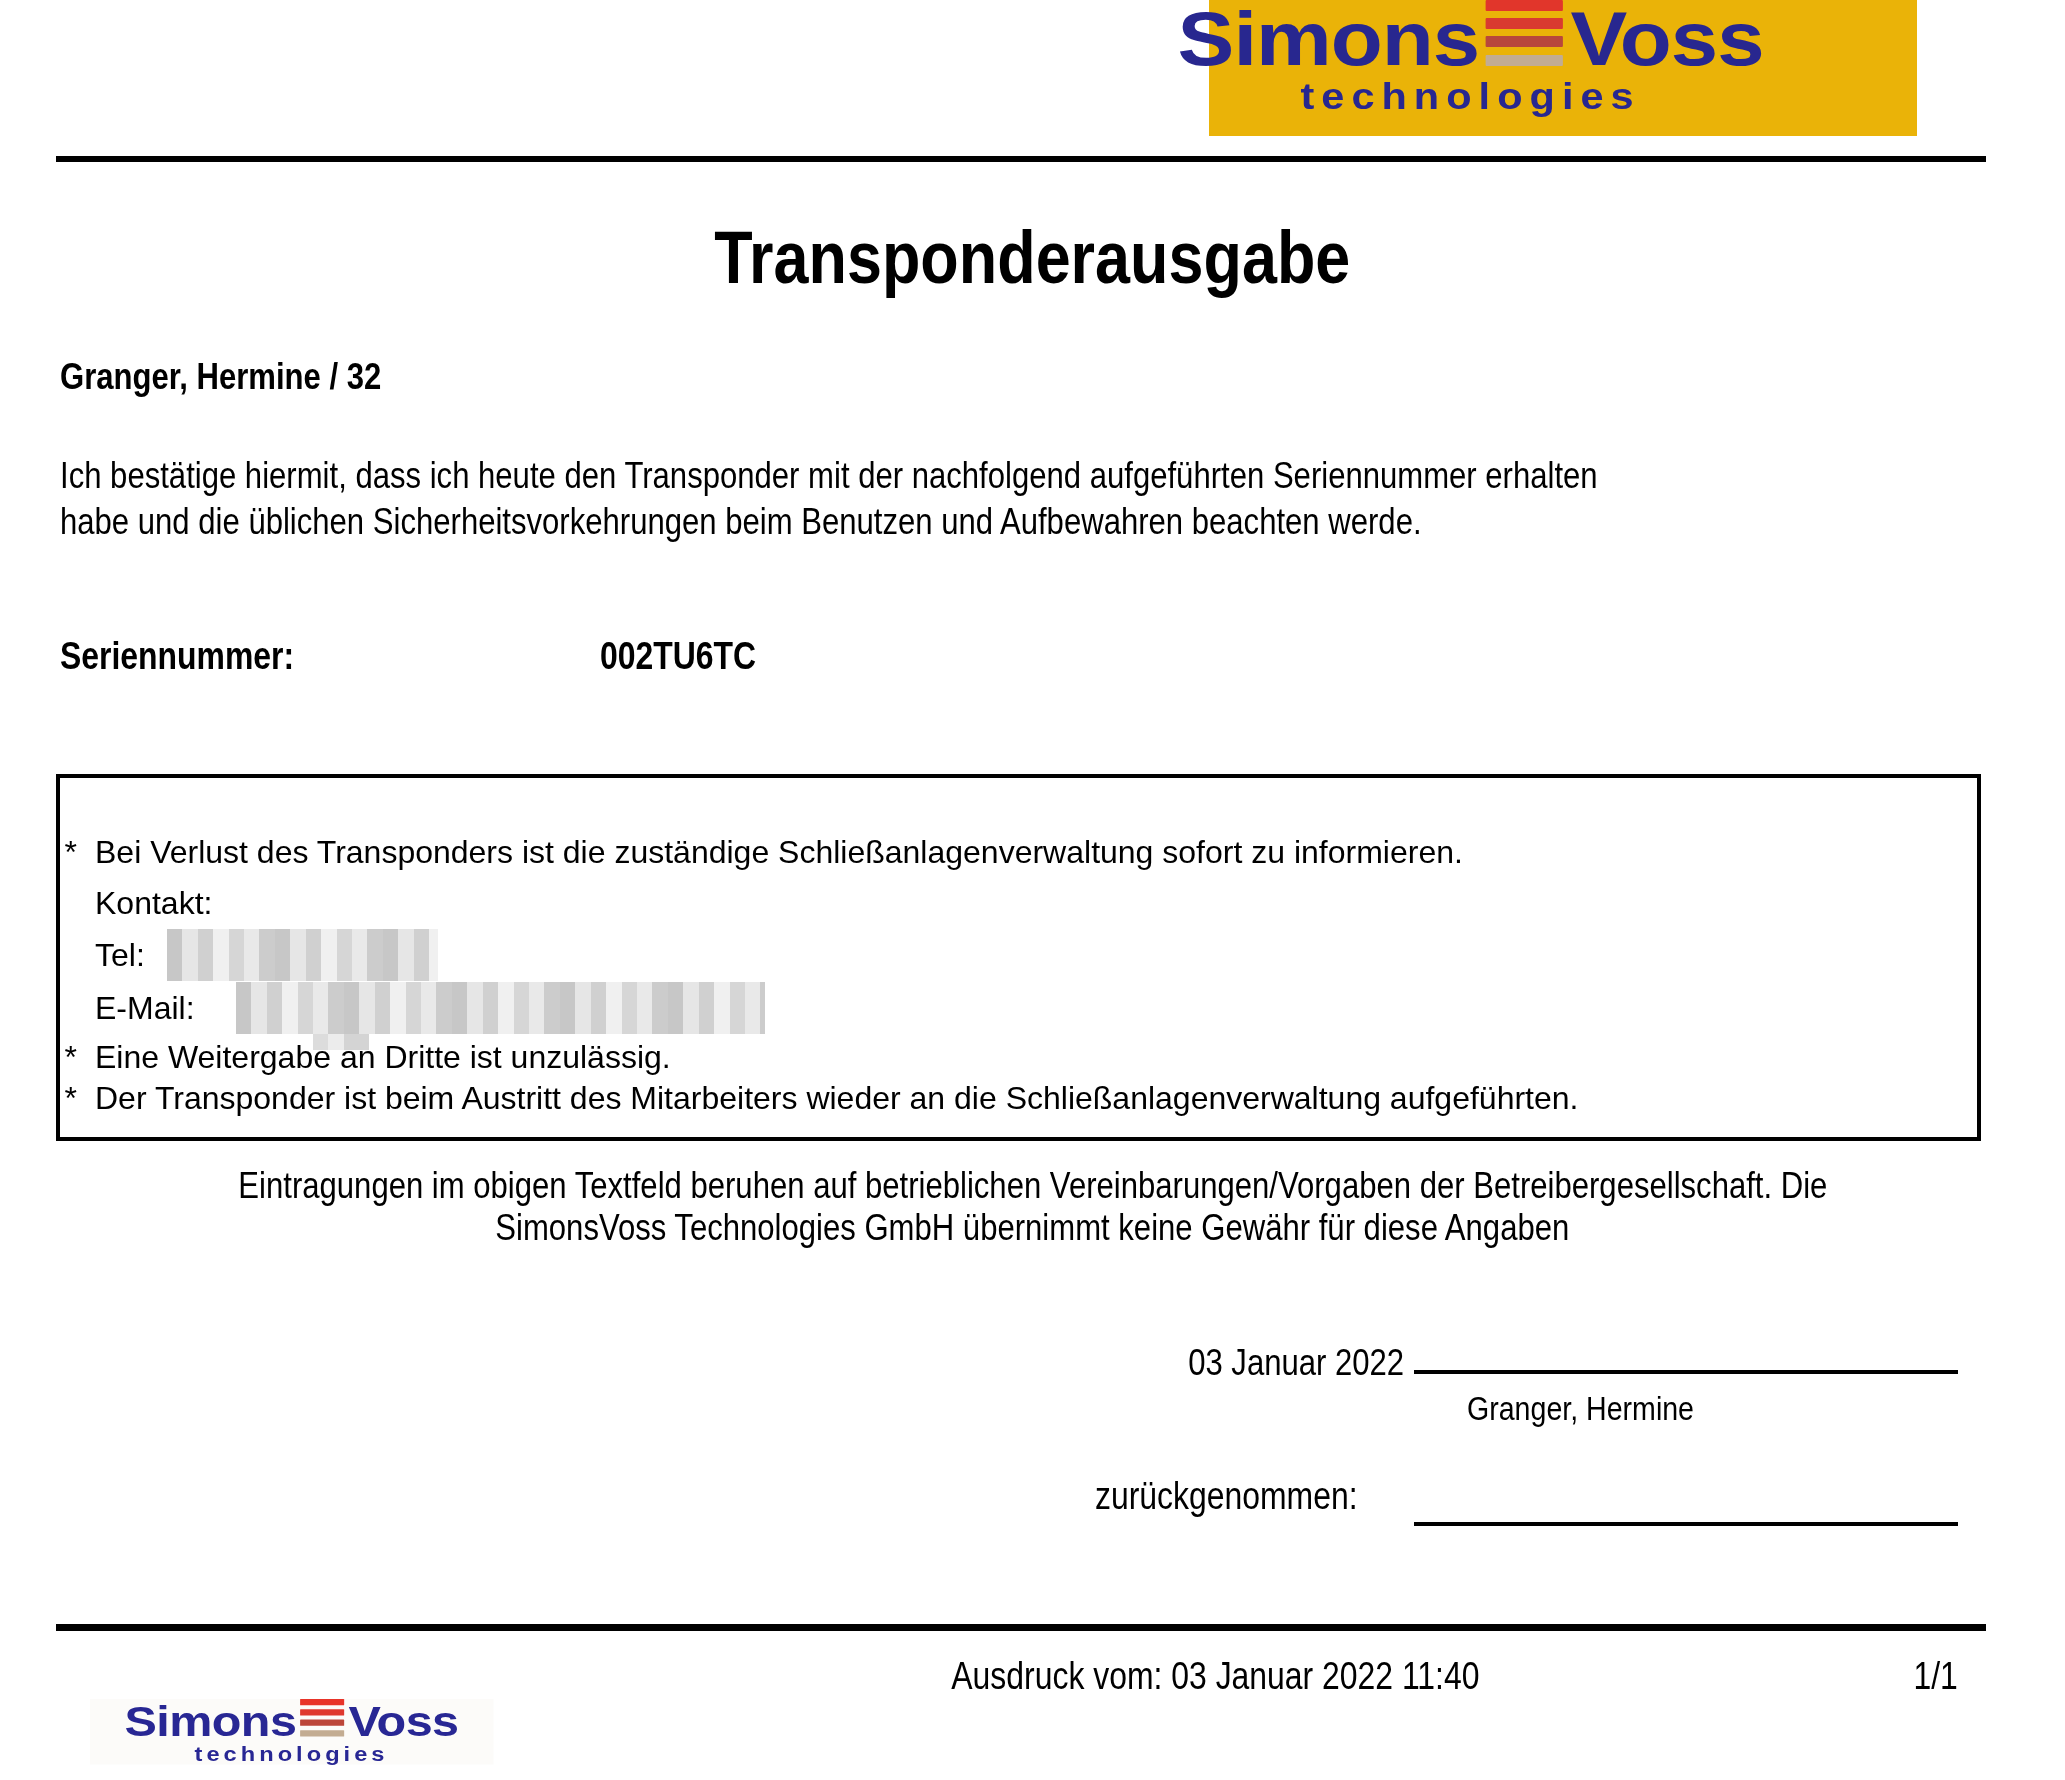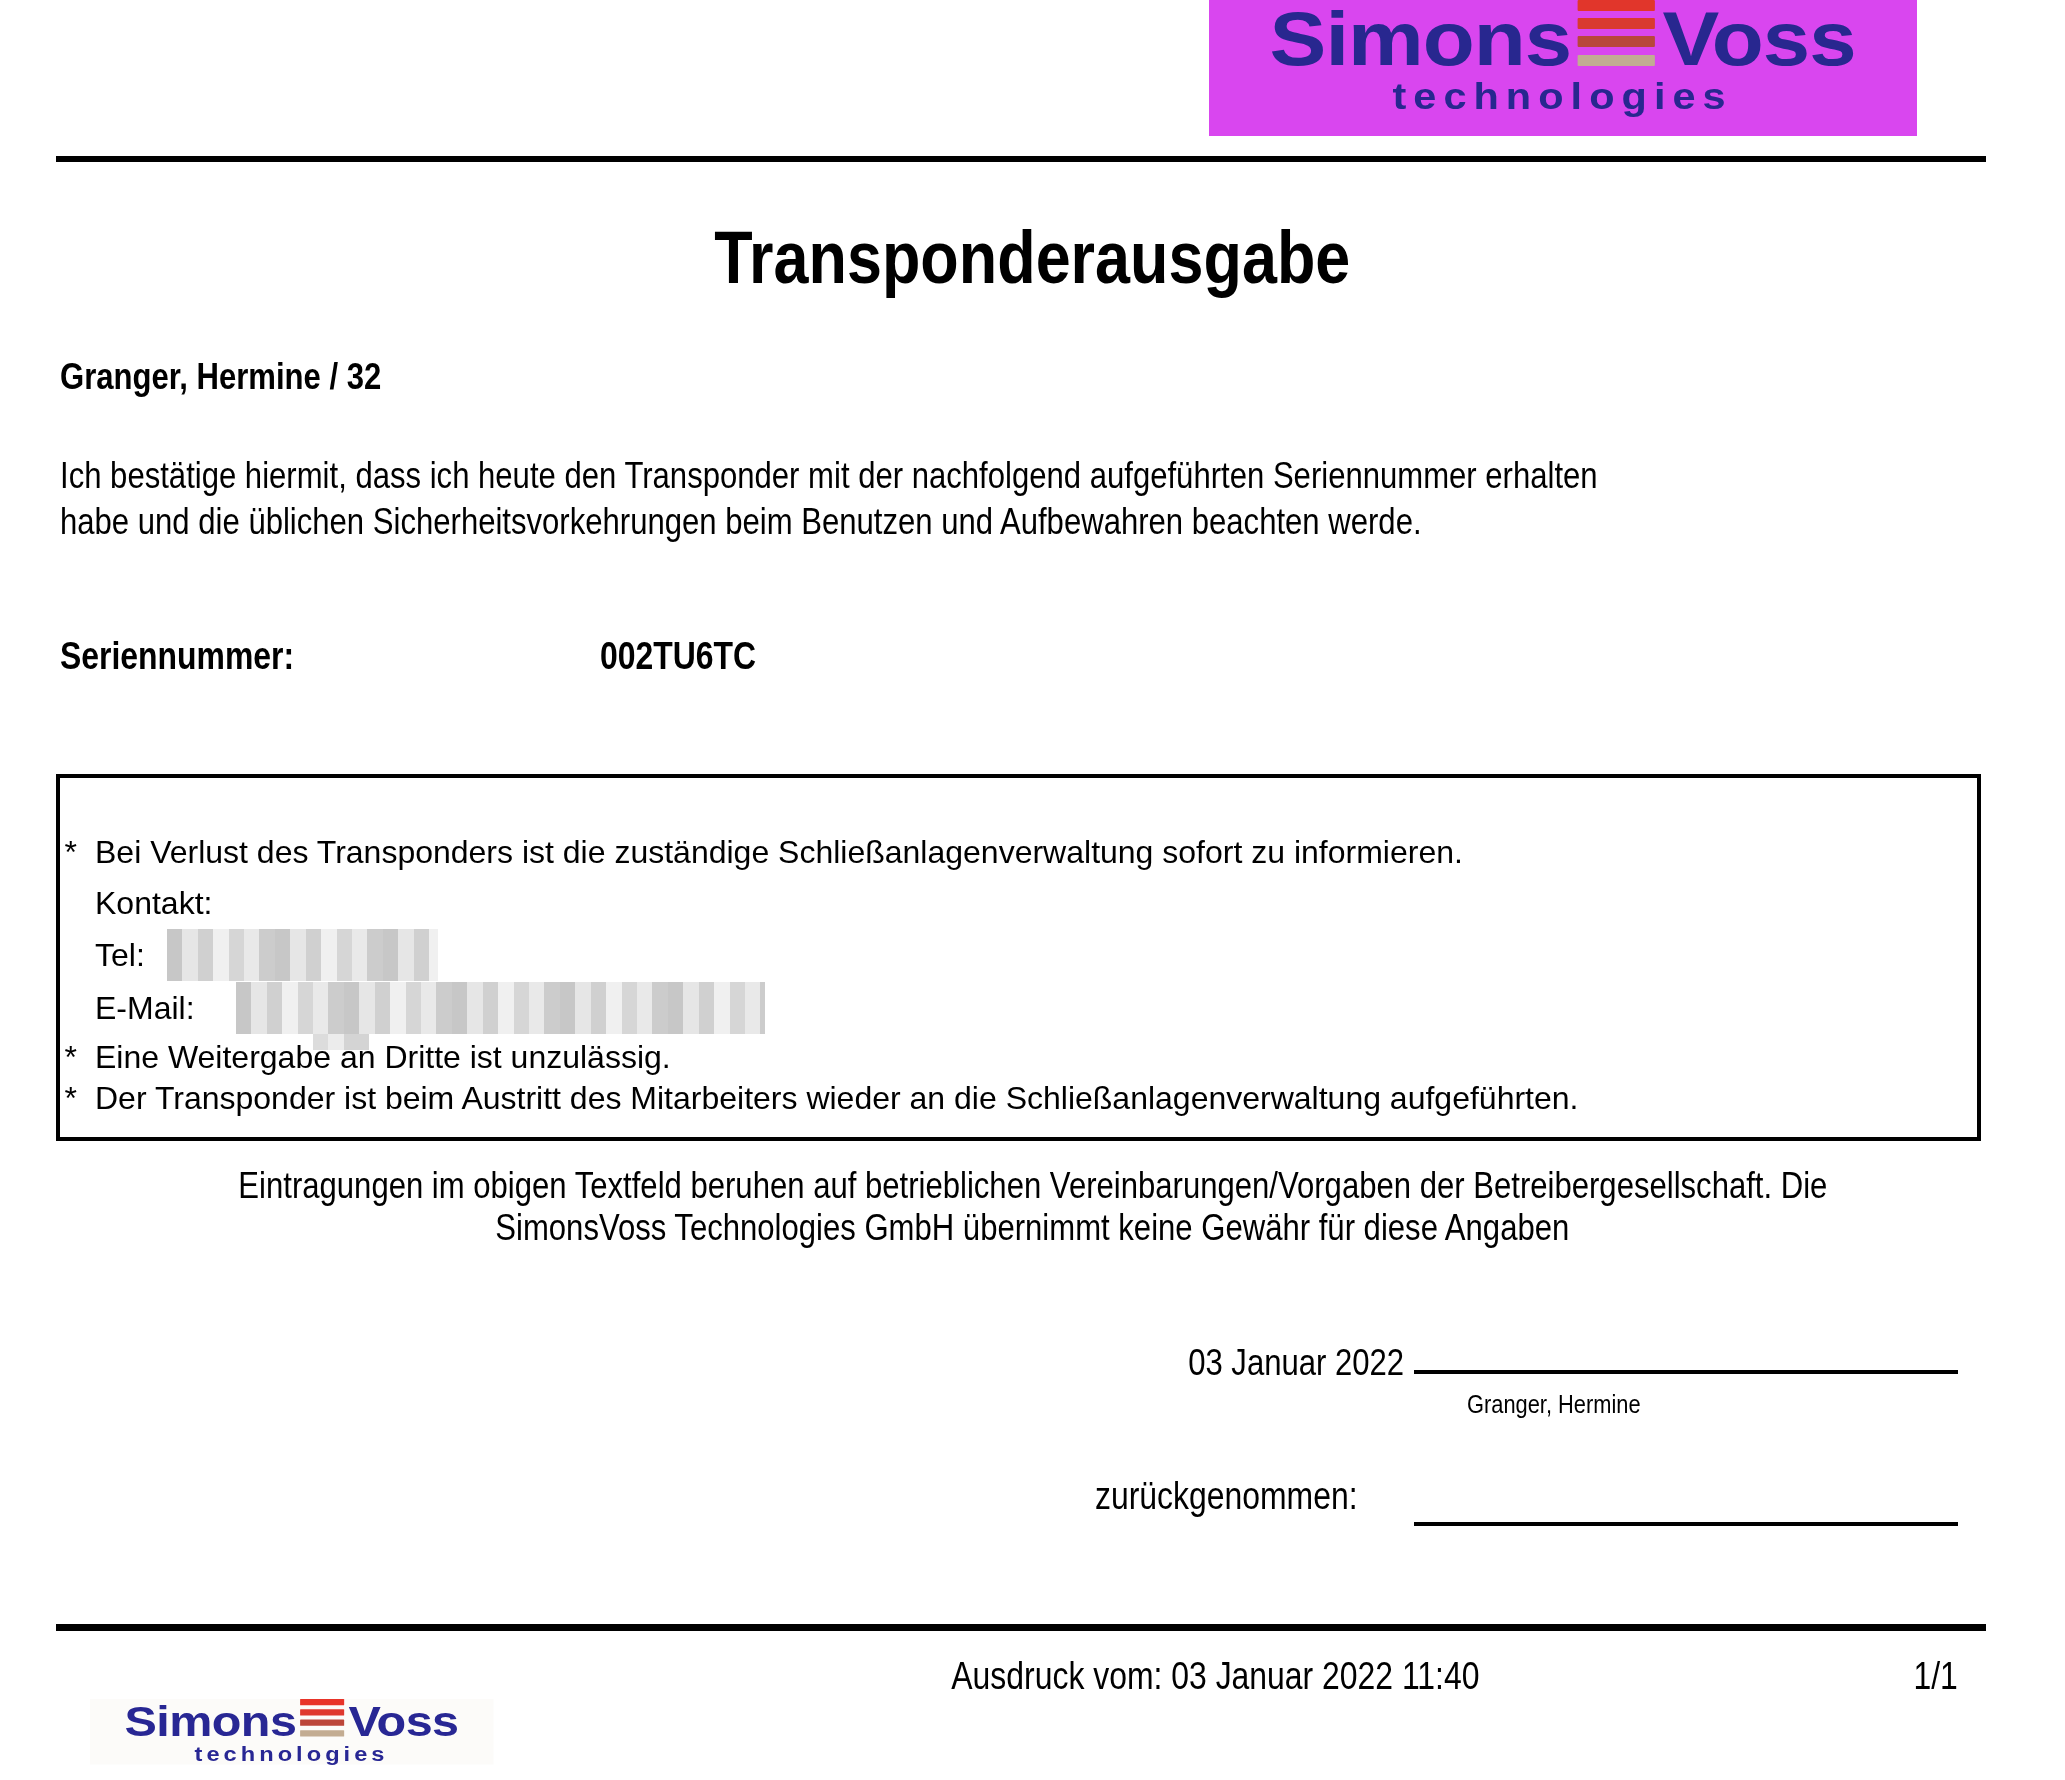--- a/index.html
+++ b/index.html
@@ -9,22 +9,22 @@
   
   .cond   {display:inline-block;transform:scaleX(.84);transform-origin:0 50%;white-space:nowrap;}
   .cond-r {display:inline-block;transform:scaleX(.84);transform-origin:100% 50%;white-space:nowrap;}
   .cond-c {display:inline-block;transform:scaleX(.84);transform-origin:50% 50%;white-space:nowrap;}
 
   .abs{position:absolute;}
   .bold{font-weight:bold;}
   .centerwrap{display:flex;justify-content:center;}
 
   
-  .hdr-logo{left:1209px;top:0;width:708px;height:136px;background:#d946ef;
-            display:flex;flex-direction:column;align-items:center;}
+  .hdr-logo{left:1209px;top:0;width:708px;height:136px;background:#eab308;
+            display:flex;flex-direction:column;align-items:flex-start;}
   .logo-stretch{transform:scaleX(1.12);transform-origin:50% 0;
                 display:flex;flex-direction:column;align-items:center;}
   .logo-row{display:flex;align-items:center;line-height:1;}
   .logo-word{font-size:76px;font-weight:bold;color:var(--logoblue,#28278f);letter-spacing:-0.9px;}
   .logo-bars{display:flex;flex-direction:column;gap:7.2px;margin:0 6.3px 12.7px 6.3px;}
   .logo-bars i{display:block;width:69px;height:11px;border-radius:0.9px;}
   .logo-sub{font-size:37px;font-weight:bold;color:var(--logoblue,#28278f);
             letter-spacing:6.3px;margin-top:0px;line-height:1;}
 
   .ftr-logo{left:90px;top:1699px;width:708px;transform:scale(.57);transform-origin:0 0;
@@ -68,21 +68,21 @@
       background:repeating-linear-gradient(90deg,#dcdcdc 0 15.4px,#ececec 15.4px 31px,#d4d4d4 31px 56px);}
 
   
   .disc1{left:0;right:0;top:1165px;}
   .disc2{left:0;right:0;top:1207px;align-items:flex-end;}
   .disc-text{font-size:37px;}
 
   .date-wrap{left:995px;width:409px;top:1342px;text-align:right;}
   .date-text{font-size:37px;}
   .sigline1{top:1370px;}
-  .sig-name{left:1467px;top:1389px;font-size:26px;}
+  .sig-name{left:1467px;top:1389px;font-size:34px;}
   .returned{left:1095px;top:1475px;font-size:38px;}
   .sigline2{top:1522px;}
 
   .printed-wrap{left:365px;right:0;top:1655px;}
   .printed-text{font-size:38px;}
   .pagenum{right:107px;top:1655px;font-size:38px;}
 </style>
 </head>
 <body>
 

